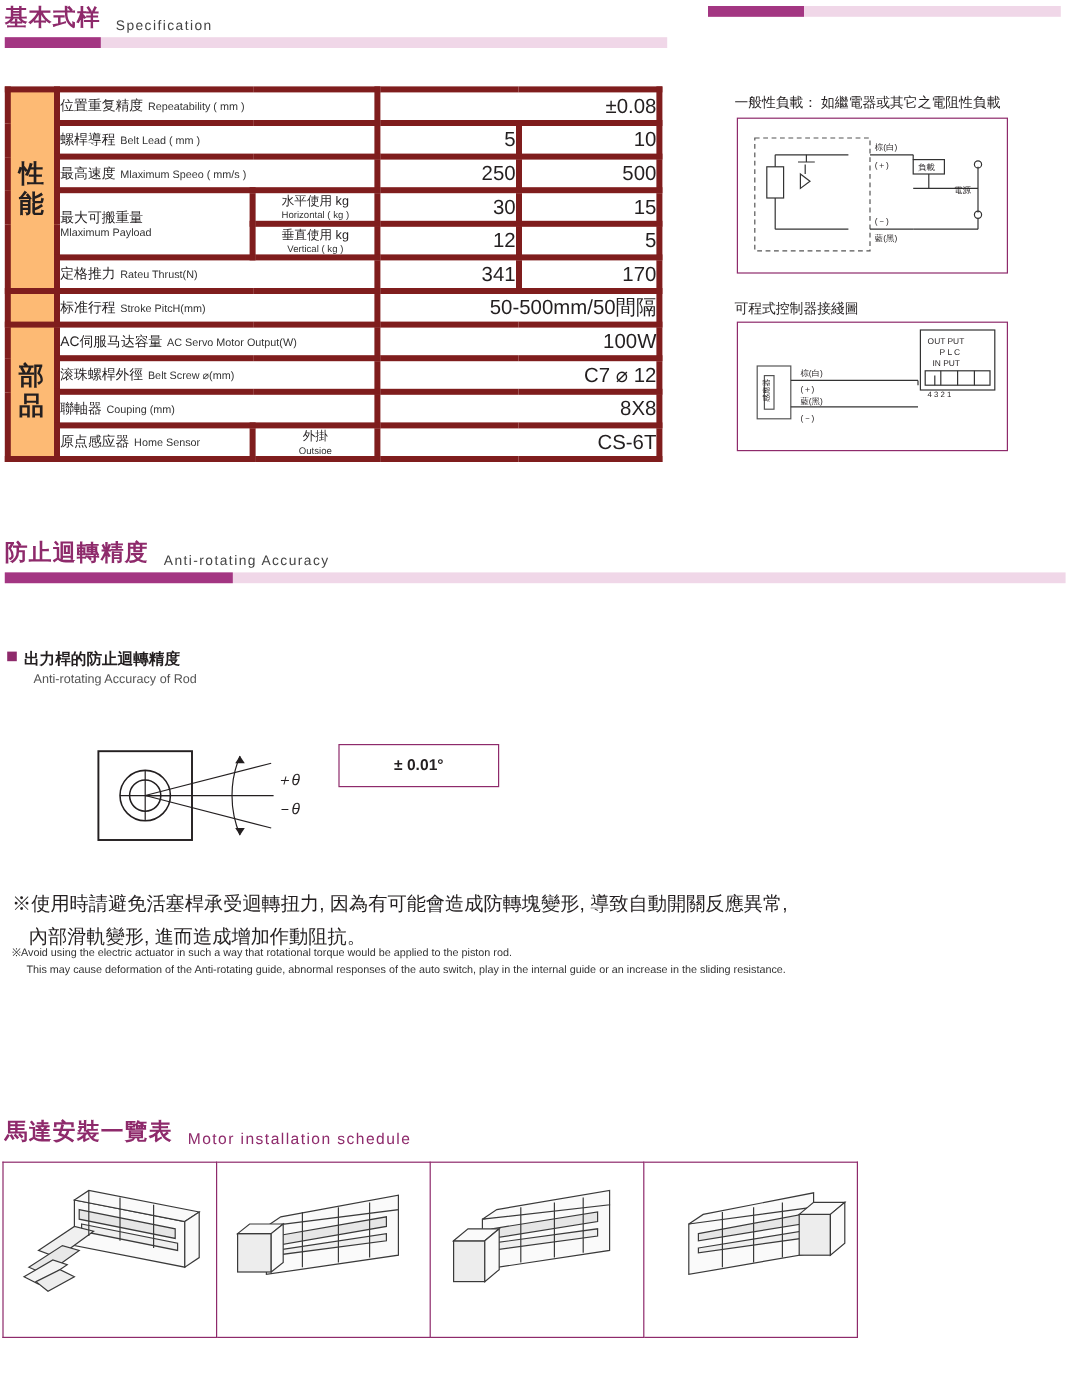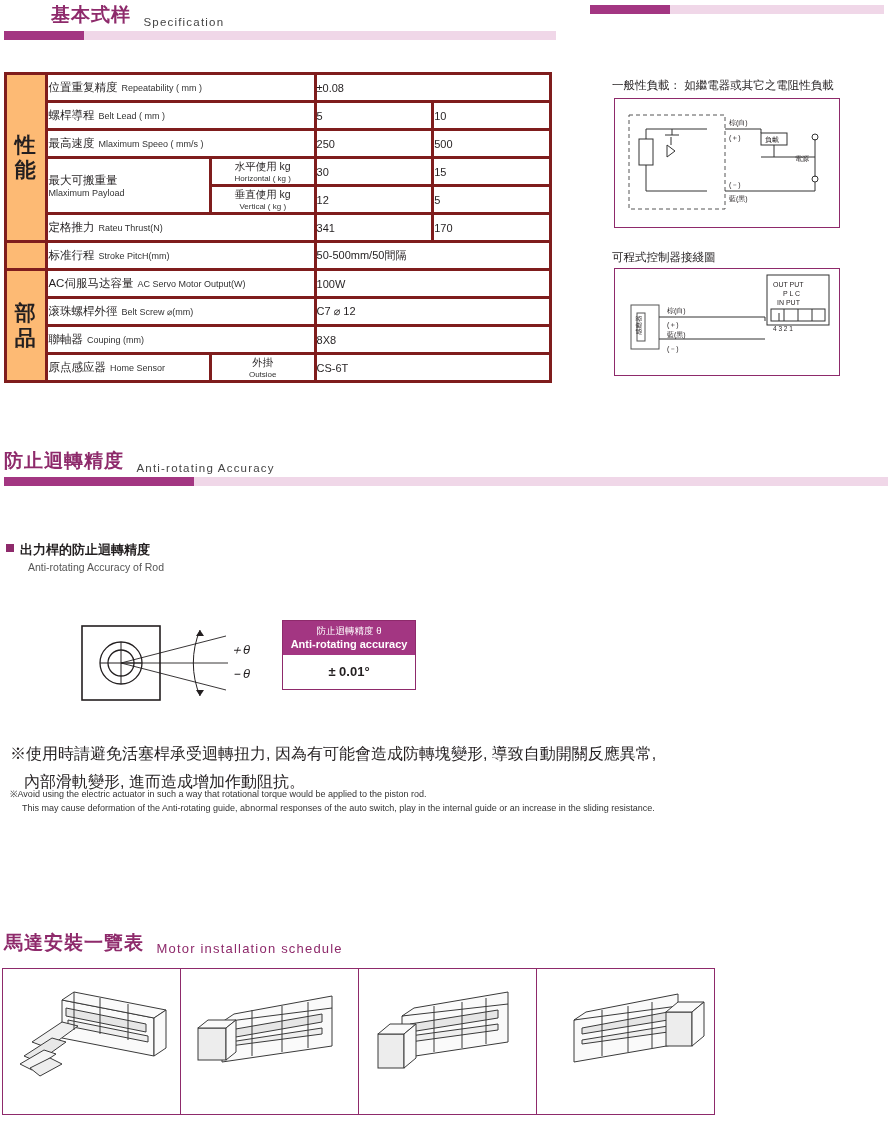--- a/index.html
+++ b/index.html
@@ -23,32 +23,32 @@
   .sec-title-en {
     color:#444; font-size:11.5px; letter-spacing:1.2px;
     display:inline-block; vertical-align:bottom; padding-left:8px;
   }
   .bar-wrap { position:relative; height:9px; margin-top:3px; }
   .bar-wrap .bar-light { position:absolute; left:0; top:0; height:9px; width:100%; background:#f0d7e8; }
   .bar-wrap .bar-dark { position:absolute; left:0; top:0; height:9px; background:#a33682; }
 
   
   .spec-table { position:absolute; border-collapse:collapse; font-size:11px; }
-  .spec-table td { border:3px solid #7f1d1d; padding:0; }
+  .spec-table td { border:5px solid #7f1d1d; padding:0; }
   .spec-table .vcell {
     background:#fdba74; text-align:center; font-size:21px; font-weight:bold;
     letter-spacing:2px; width:38px; line-height:1.15;
   }
   .lbl { padding:4px 6px 4px 8px; height:28px; }
   .lbl .cn { font-size:11.5px; color:#231f20; }
   .lbl .en { font-size:9px; color:#333; padding-left:4px; }
   .sub-lbl { text-align:center; padding:2px; }
   .sub-lbl .cn { font-size:10.5px; display:block; }
   .sub-lbl .en { font-size:8px; display:block; color:#333; }
-  .val { text-align:left; font-size:11px; height:28px; }
+  .val { text-align:right; font-size:17px; height:28px; }
 
   
   .diag-caption { position:absolute; font-size:11.5px; color:#231f20; }
   .diag-box { position:absolute; border:1px solid #8e2a6b; background:#fff; }
 
   
   .bullet-sq { width:8px; height:8px; background:#8e2a6b; display:inline-block; margin-right:6px; vertical-align:2px; }
   .sub-cn { font-size:13px; font-weight:bold; color:#231f20; }
   .sub-en { font-size:10.5px; color:#555; padding-left:22px; display:block; margin-top:2px;}
 
@@ -69,21 +69,21 @@
 
   svg { display:block; }
   .txt { font-family:"Liberation Sans", sans-serif; }
 </style>
 </head>
 <body>
 
 <div class="page">
 
   <div class="sec-head" style="left:4px; top:2px; width:552px;">
-    <div style="white-space:nowrap;margin-left:47px;">
+    <div style="white-space:nowrap;">
       <span class="sec-title-cn">基本式样</span>
       <span class="sec-title-en">Specification</span>
     </div>
     <div class="bar-wrap">
       <div class="bar-light"></div>
       <div class="bar-dark" style="width:80px;"></div>
     </div>
   </div>
 
   <div class="sec-head" style="left:590px; top:2px; width:294px;">
@@ -269,24 +269,20 @@
       <line x1="43" y1="51" x2="148" y2="78" stroke="#231f20" stroke-width="0.9"></line>
       <path d="M122 18 A 85 85 0 0 0 122 84" fill="none" stroke="#231f20" stroke-width="1"></path>
       <polygon points="122,18 118,24 126,24" fill="#231f20"></polygon>
       <polygon points="122,84 118,78 126,78" fill="#231f20"></polygon>
       <text class="txt" x="152" y="42" font-size="13" fill="#231f20" font-style="italic">＋θ</text>
       <text class="txt" x="152" y="66" font-size="13" fill="#231f20" font-style="italic">－θ</text>
     </svg>
   </div>
 
   <div class="acc-box" style="left:282px; top:620px;">
-    <div class="top">
-      <div class="l1">防止迴轉精度  θ</div>
-      <div class="l2">Anti-rotating accuracy</div>
-    </div>
     <div class="bot">± 0.01°</div>
   </div>
 
   <div class="note-cn" style="left:10px; top:740px; width:860px;">
     <div>※使用時請避免活塞桿承受迴轉扭力, 因為有可能會造成防轉塊變形, 導致自動開關反應異常,</div>
     <div style="padding-left:14px;">內部滑軌變形, 進而造成增加作動阻抗。</div>
   </div>
   <div class="note-en" style="left:10px; top:788px; width:870px;">
     <div>※Avoid using the electric actuator in such a way that rotational torque would be applied to the piston rod.</div>
     <div style="padding-left:12px;">This may cause deformation of the Anti-rotating guide, abnormal responses of the auto switch, play in the internal guide or an increase in the sliding resistance.</div>

